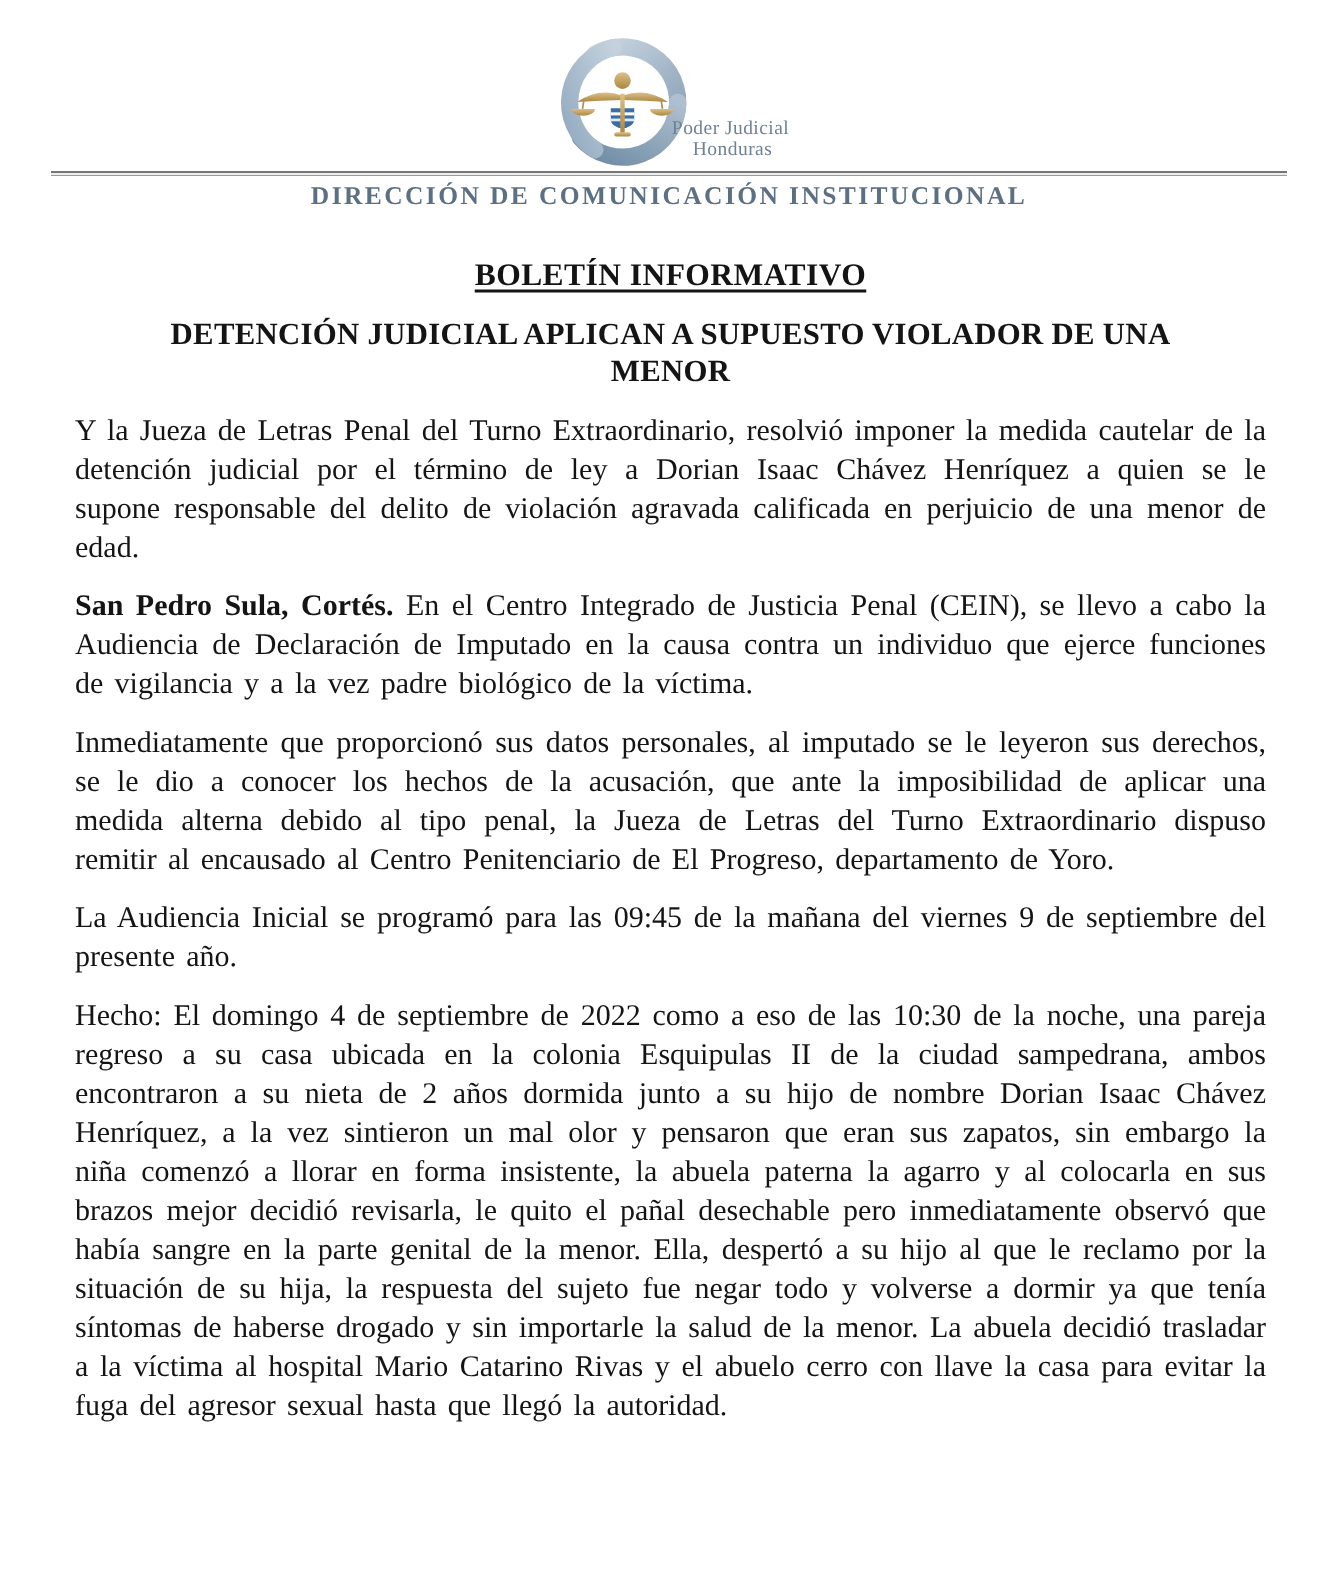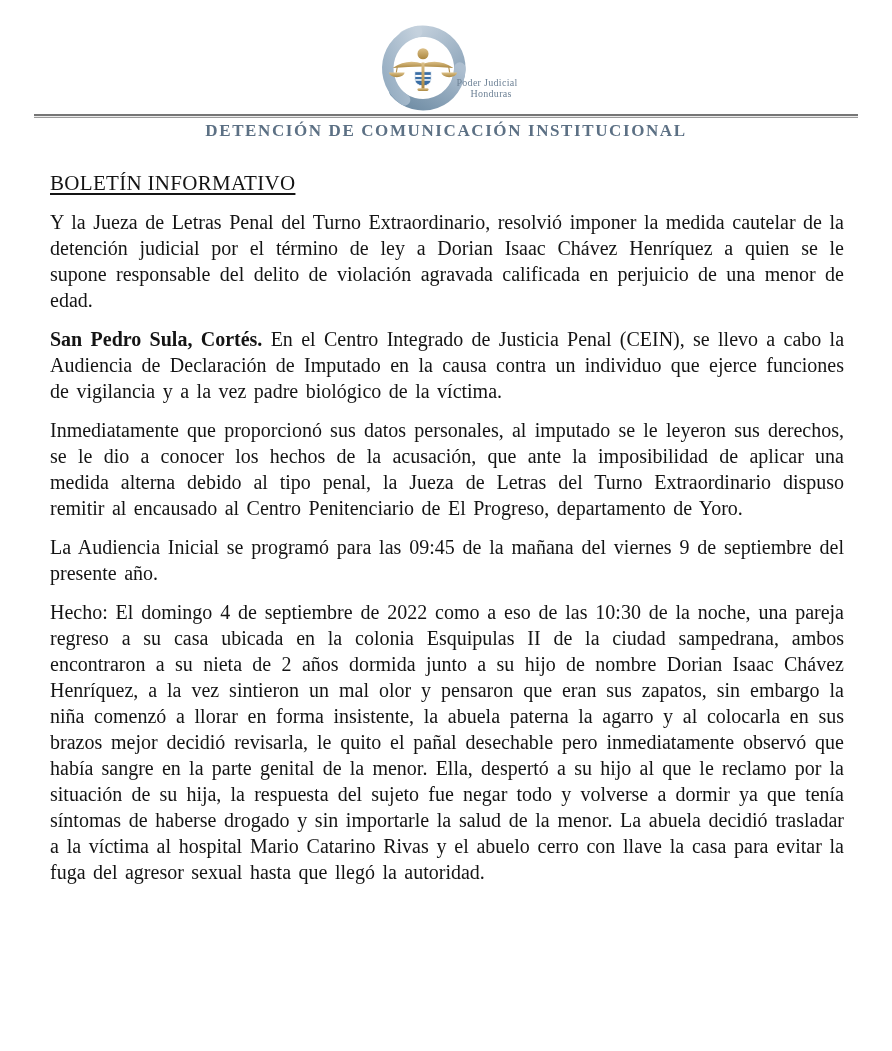--- a/index.html
+++ b/index.html
@@ -21,21 +21,21 @@
     justify-content: center;
     align-items: flex-start;
     height: 92px;
     position: relative;
   }
   .logo-svg { display: block; }
   .logo-text {
     margin-top: 56px;
     margin-left: -16px;
     line-height: 1.05;
-    font-size: 10px;
+    font-size: 13px;
     color: #6e8296;
     letter-spacing: .3px;
   }
   .logo-text .l2 { padding-left: 14px; display: block; }
 
   .header-rule {
     margin: 0 34px;
     height: 5px;
     background: linear-gradient(to bottom,
       #767676 0px, #767676 1.5px,
@@ -49,22 +49,23 @@
     font-size: 17px;
     font-weight: bold;
     letter-spacing: 1.6px;
     color: #5c7084;
   }
 
   
   .doc { padding: 0 48px 0 50px; }
   .title {
     margin: 30px 0 0 0;
+    text-align: center;
     font-size: 21px;
-    font-weight: normal;
+    font-weight: bold;
     letter-spacing: .3px;
     text-decoration: underline;
     text-decoration-thickness: 2px;
     text-underline-offset: 3px;
   }
   .date {
     margin: 21px 0 0 0;
     text-align: center;
     font-size: 20.5px;
     font-weight: bold;
@@ -129,25 +130,29 @@
         <path d="M70 55 a8.5 5 0 0 0 17 0 Z" fill="url(#gold)"></path>
         <rect x="48.4" y="44" width="3.2" height="29" fill="url(#gold)"></rect>
         <rect x="44" y="72" width="12" height="3" rx="1.5" fill="url(#gold)"></rect>
       </svg>
       <div class="logo-text">
         <span class="l1">Poder Judicial</span>
         <span class="l2">Honduras</span>
       </div>
     </div>
     <div class="header-rule"></div>
-    <div class="banner">DETENCIÓN DE COMUNICACIÓN INSTITUCIONAL</div>
+    <div class="banner">DIRECCIÓN DE COMUNICACIÓN INSTITUCIONAL</div>
   </div>
 
   <div class="doc">
     <h1 class="title">BOLETÍN INFORMATIVO</h1>
+    <h3 class="headline">
+      <span>DETENCIÓN JUDICIAL APLICAN A SUPUESTO VIOLADOR DE UNA</span><br>
+      <span>MENOR</span>
+    </h3>
 
     <p>Y la Jueza de Letras Penal del Turno Extraordinario, resolvió imponer la medida cautelar de la detención judicial por el término de ley a Dorian Isaac Chávez Henríquez a quien se le supone responsable del delito de violación agravada calificada en perjuicio de una menor de edad.</p>
 
     <p><span class="lead">San Pedro Sula, Cortés.</span> <span>En el Centro Integrado de Justicia Penal (CEIN), se llevo a cabo la Audiencia de Declaración de Imputado en la causa contra un individuo que ejerce funciones de vigilancia y a la vez padre biológico de la víctima.</span></p>
 
     <p>Inmediatamente que proporcionó sus datos personales, al imputado se le leyeron sus derechos, se le dio a conocer los hechos de la acusación, que ante la imposibilidad de aplicar una medida alterna debido al tipo penal, la Jueza de Letras del Turno Extraordinario dispuso remitir al encausado al Centro Penitenciario de El Progreso, departamento de Yoro.</p>
 
     <p>La Audiencia Inicial se programó para las 09:45 de la mañana del viernes 9 de septiembre del presente año.</p>
 
     <p>Hecho: El domingo 4 de septiembre de 2022 como a eso de las 10:30 de la noche, una pareja regreso a su casa ubicada en la colonia Esquipulas II de la ciudad sampedrana, ambos encontraron a su nieta de 2 años dormida junto a su hijo de nombre Dorian Isaac Chávez Henríquez, a la vez sintieron un mal olor y pensaron que eran sus zapatos, sin embargo la niña comenzó a llorar en forma insistente, la abuela paterna la agarro y al colocarla en sus brazos mejor decidió revisarla, le quito el pañal desechable pero inmediatamente observó que había sangre en la parte genital de la menor.  Ella,  despertó a su hijo al que le reclamo por la situación de su hija, la respuesta del sujeto fue negar todo y volverse a dormir ya que tenía síntomas de haberse drogado y sin importarle la salud de la menor. La abuela decidió trasladar a la víctima al hospital Mario Catarino Rivas y el abuelo cerro con llave la casa para evitar la fuga del agresor sexual hasta que llegó la autoridad.</p>

